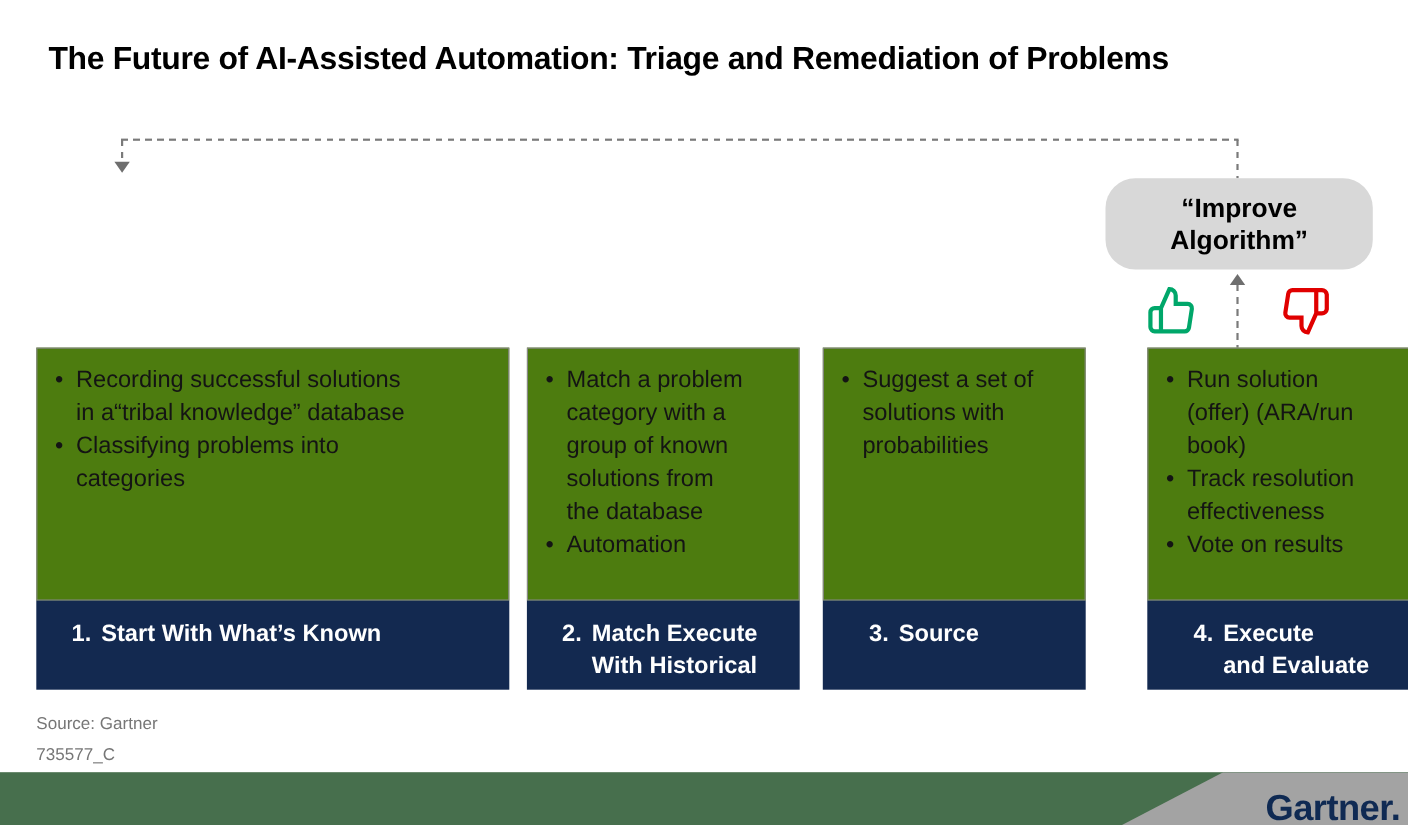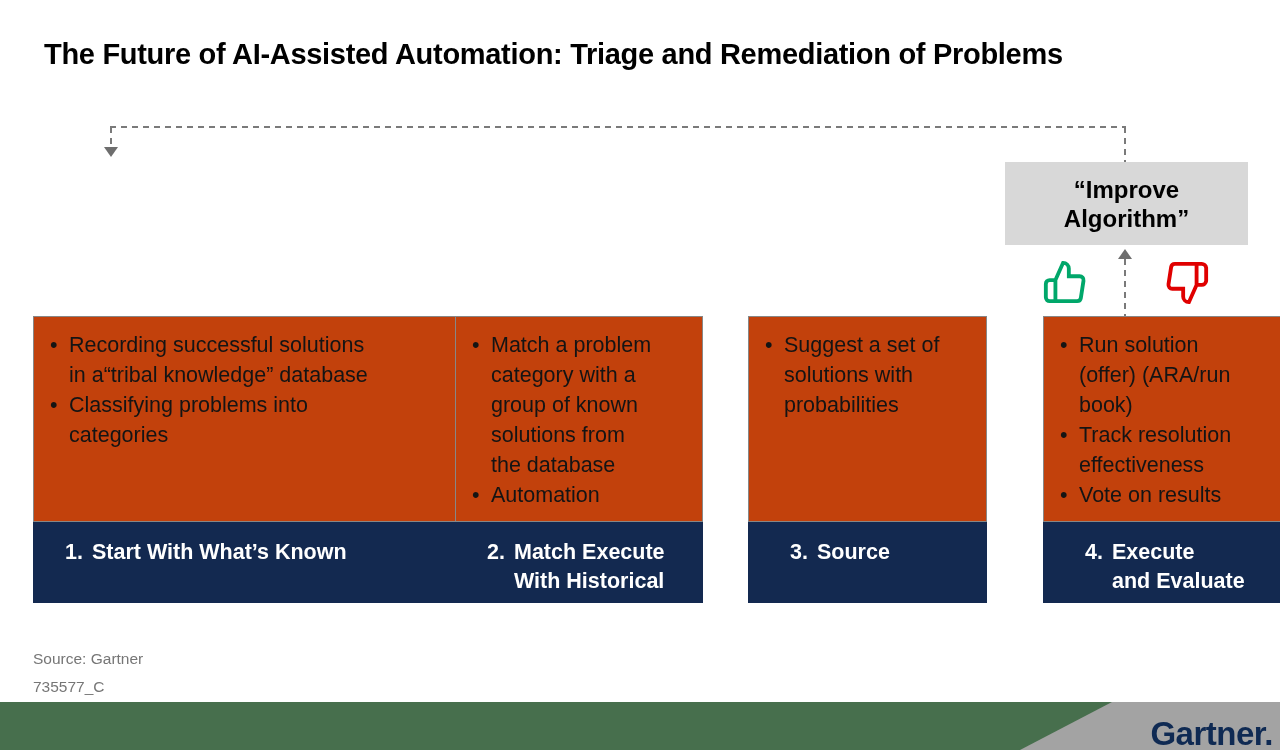--- a/index.html
+++ b/index.html
@@ -30,45 +30,45 @@
 
   
   .start-box{
     position:absolute; left:33px; top:162px; width:144px; height:83px;
     background:var(--cyan,#00A2D9); display:flex; align-items:center; justify-content:center;
     font-size:24px; font-weight:bold; color:#000;
   }
   .improve-box{
     position:absolute; left:1005px; top:162px; width:243px; height:83px;
     background:var(--box-gray,#D8D8D8); display:flex; align-items:center; justify-content:center;
-    text-align:center; font-size:24px; font-weight:bold; color:#000; line-height:29px;
+    text-align:center; font-size:24px; font-weight:bold; color:#000; line-height:29px;border-radius:27px;
   }
 
   .thumb{position:absolute; fill:none; stroke-width:2; stroke-linecap:butt; stroke-linejoin:miter;}
   .thumb.up{left:1042px; top:259px; stroke:var(--thumb-green,#00A76A);}
   .thumb.down{left:1164px; top:260px; stroke:var(--thumb-red,#E00000);}
 
   
   .col{position:absolute; top:316px;}
   .col .body{
-    box-sizing:border-box; height:206px; background:#c2410c;
+    box-sizing:border-box; height:230px; background:#4d7c0f;
     border:1px solid var(--border-gray,#878787);
     padding:13px 8px 0 15px;
   }
   .col ul{list-style:none; margin:0; padding:0; font-size:21.5px; line-height:30px; color:#141414;}
   .col li{position:relative; padding-left:20px;}
   .col li::before{content:"•"; position:absolute; left:1px; top:0;}
   .col .foot{
     box-sizing:border-box; height:81px; background:var(--navy,#132950);
     color:#fff; font-weight:bold; font-size:21.5px; line-height:29px;
     display:flex; align-items:flex-start; padding:16px 4px 0 32px;
   }
   .col .num{flex:0 0 27px;}
   .col1{left:33px;  width:430px;}
-  .col2{left:455px; width:248px;}
+  .col2{left:479px; width:248px;}
   .col3{left:748px; width:239px;}
   .col4{left:1007px;width:241px;padding-left:36px;}
   .col3 .foot, .col4 .foot{padding-left:42px;}
 
   
   .source{position:absolute; left:33px; font-size:15.5px; color:var(--text-gray,#767676);margin-top:28px;}
   #source-line{top:622px;}
   #doc-id{top:650px;}
 
   

